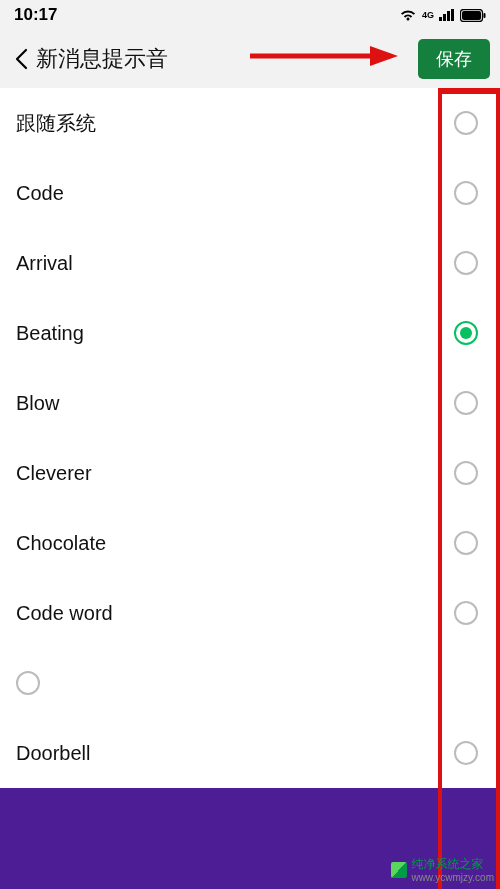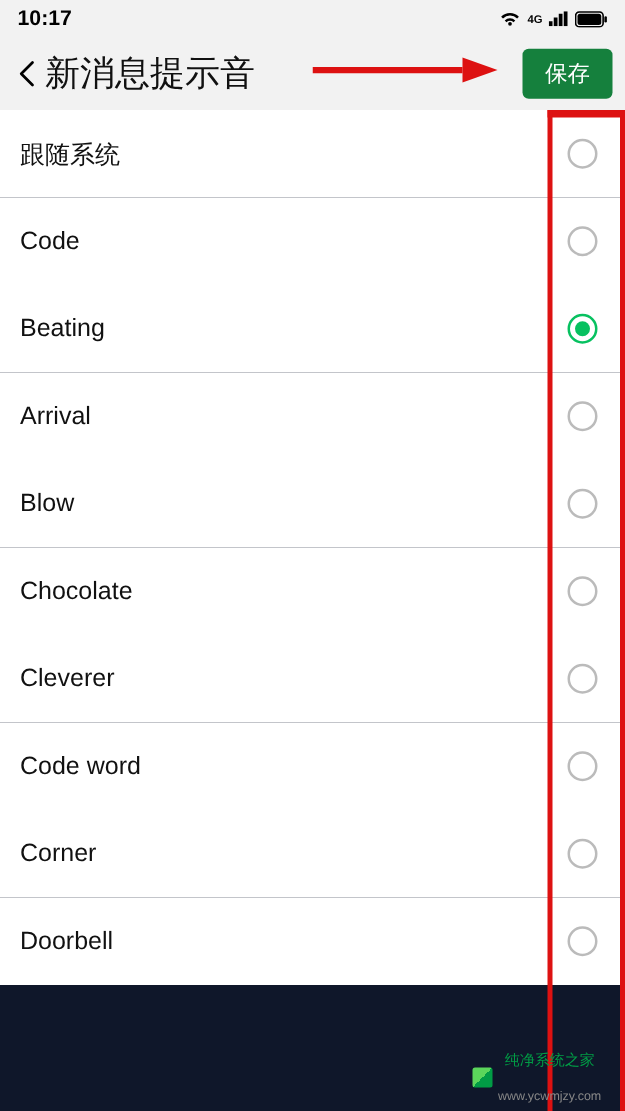--- a/index.html
+++ b/index.html
@@ -20,41 +20,41 @@
 
     .header {
       height: 58px;
       display: flex;
       align-items: center;
       padding: 0 10px 0 14px;
       background: #f2f2f2;
       position: relative;
     }
     .back { display: inline-flex; align-items: center; margin-right: 8px; }
-    .title { font-size: 28px; font-weight: 500; color: #111; }
+    .title { font-size: 22px; font-weight: 500; color: #111; }
     .save-btn {
       margin-left: auto;
       background: #15803d;
       color: #fff;
       border: none;
       border-radius: 5px;
       padding: 8px 18px;
       font-size: 18px;
       font-weight: 500;
       cursor: pointer;
     }
 
     .arrow-annotation {
       position: absolute;
       left: 250px;
       top: 40px;
       pointer-events: none;
     }
 
-    .list-wrap { position: relative; background: #0f172a; height: calc(889px - 30px - 58px); }
+    .list-wrap { position: relative; background: #4c1d95; height: calc(889px - 30px - 58px); }
     .red-box {
       position: absolute;
       top: 0;
       right: 0;
       width: 62px;
       height: 100%;
       border: 4px solid #d11;
       border-top-width: 6px;
       border-bottom: none;
       pointer-events: none;
@@ -85,37 +85,36 @@
       position: absolute;
       top: 50%; left: 50%;
       width: 12px; height: 12px;
       background: #07c160;
       border-radius: 50%;
       transform: translate(-50%, -50%);
     }
 
     .watermark {
       position: absolute;
-      right: 19px;
+      right: 6px;
       bottom: 6px;
       display: flex;
       align-items: center;
       gap: 4px;
       font-size: 12px;
       color: #019c45;
       pointer-events: none;
-      text-align: center;
     }
     .wm-logo {
       display: inline-block;
       width: 16px; height: 16px;
       background: linear-gradient(135deg, #5bd65b 50%, #019c45 50%);
       border-radius: 2px;
     }
-    .wm-line { font-size: 10px; color: #888; display: block; line-height: 1; margin-top: 16px; }
+    .wm-line { font-size: 10px; color: #888; display: block; line-height: 1; }
   </style>
 </head>
 <body>
 
 <div class="status-bar">
   <span>10:17</span>
   <div class="status-right">
     <span class="icon-slot">
       <svg width="18" height="14" viewBox="0 0 18 14">
           <path d="M9 12.5a1.5 1.5 0 100-3 1.5 1.5 0 000 3zm-4.2-4.2a6 6 0 018.4 0l-1.4 1.4a4 4 0 00-5.6 0L4.8 8.3zM1.9 5.4a10 10 0 0114.2 0l-1.4 1.4a8 8 0 00-11.3 0L1.9 5.4z" fill="#000"></path>
@@ -159,45 +158,44 @@
   <ul class="list" id="sound-list">
       <li class="row">
         <span class="label">跟随系统</span>
         <span class="radio"></span>
       </li>
       <li class="row">
         <span class="label">Code</span>
         <span class="radio"></span>
       </li>
       <li class="row">
+        <span class="label">Arrival</span>
+        <span class="radio"></span>
+      </li>
+      <li class="row">
         <span class="label">Beating</span>
         <span class="radio selected"></span>
       </li>
       <li class="row">
-        <span class="label">Arrival</span>
-        <span class="radio"></span>
-      </li>
-      <li class="row">
         <span class="label">Blow</span>
         <span class="radio"></span>
       </li>
       <li class="row">
+        <span class="label">Cleverer</span>
+        <span class="radio"></span>
+      </li>
+      <li class="row">
         <span class="label">Chocolate</span>
         <span class="radio"></span>
       </li>
       <li class="row">
-        <span class="label">Cleverer</span>
-        <span class="radio"></span>
-      </li>
-      <li class="row">
         <span class="label">Code word</span>
         <span class="radio"></span>
       </li>
       <li class="row">
-        <span class="label">Corner</span>
         <span class="radio"></span>
       </li>
       <li class="row">
         <span class="label">Doorbell</span>
         <span class="radio"></span>
       </li>
     </ul>
   <div class="red-box"></div>
   <div class="watermark">
     <span class="wm-logo"></span>

